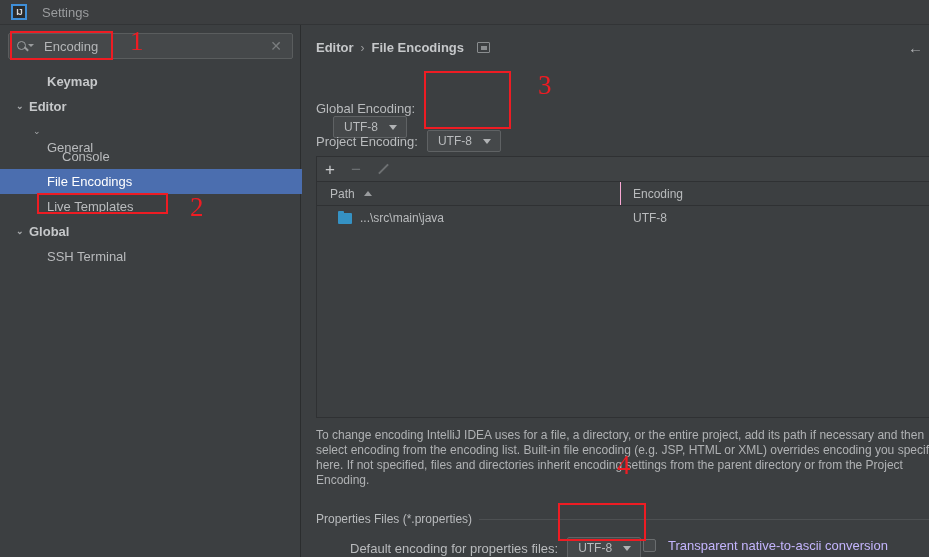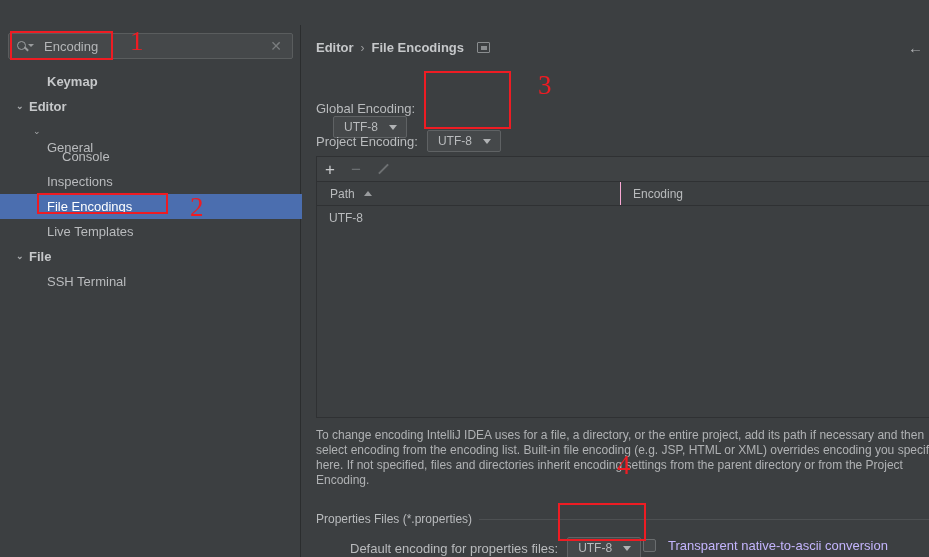--- a/index.html
+++ b/index.html
@@ -212,20 +212,24 @@
   .ann-num {
     position: absolute; color: #ee1c23; font-size: 27px;
     font-family: "Liberation Serif", serif; pointer-events: none;
   }
 </style>
 </head>
 <body>
 
 <div id="app">
 
+  <div class="titlebar">
+    <div class="ij-logo">IJ</div>
+    <div class="title-text">Settings</div>
+  </div>
 
   <div class="sidebar">
 
     <div class="search-wrap">
       <div class="search-icon">
         <div class="glass"></div>
           <div class="handle"></div>
           <div class="chev"></div>
       </div>
       <div class="search-text">Encoding</div>
@@ -240,38 +244,32 @@
           <span class="tree-arrow" style="left: 16px;">⌄</span>
           <span class="tree-label" style="left: 29px;">Editor</span>
         </div>
         <div class="tree-item">
           <span class="tree-arrow" style="left: 33px;">⌄</span>
           <span class="tree-label" style="left: 47px; margin-top: 32px;">General</span>
         </div>
         <div class="tree-item">
           <span class="tree-label" style="left: 62px; text-align: right;">Console</span>
         </div>
-        <div class="tree-item">
-          <span class="tree-label" style="left: 47px;">Inspections</span>
-          <span class="scope-badge">
-            <i></i>
-          </span>
-        </div>
         <div class="tree-item selected">
           <span class="tree-label" style="left: 47px;">File Encodings</span>
           <span class="scope-badge">
             <i></i>
           </span>
         </div>
         <div class="tree-item">
           <span class="tree-label" style="left: 47px;">Live Templates</span>
         </div>
         <div class="tree-item bold">
           <span class="tree-arrow" style="left: 16px;">⌄</span>
-          <span class="tree-label" style="left: 29px;">File</span>
+          <span class="tree-label" style="left: 29px;">Global</span>
         </div>
         <div class="tree-item">
           <span class="tree-label" style="left: 47px;">SSH Terminal</span>
           <span class="scope-badge">
             <i></i>
           </span>
         </div>
       </div>
   </div>
 
@@ -320,20 +318,24 @@
         <div class="th path">
           <span>Path</span>
           <span class="sort-arrow"></span>
         </div>
         <div class="th enc">
           <span>Encoding</span>
         </div>
       </div>
       <div id="tbl-body">
           <div class="tbl-row">
+            <div class="cell-path">
+              <span class="folder-icon"></span>
+              <span>...\src\main\java</span>
+            </div>
             <div class="cell-enc">UTF-8</div>
           </div>
         </div>
     </div>
 
     <div class="desc">
       <div>To change encoding IntelliJ IDEA uses for a file, a directory, or the entire project, add its path if necessary and then</div>
       <div>select encoding from the encoding list. Built-in file encoding (e.g. JSP, HTML or XML) overrides encoding you specify</div>
       <div>here. If not specified, files and directories inherit encoding settings from the parent directory or from the Project</div>
       <div>Encoding.</div>

